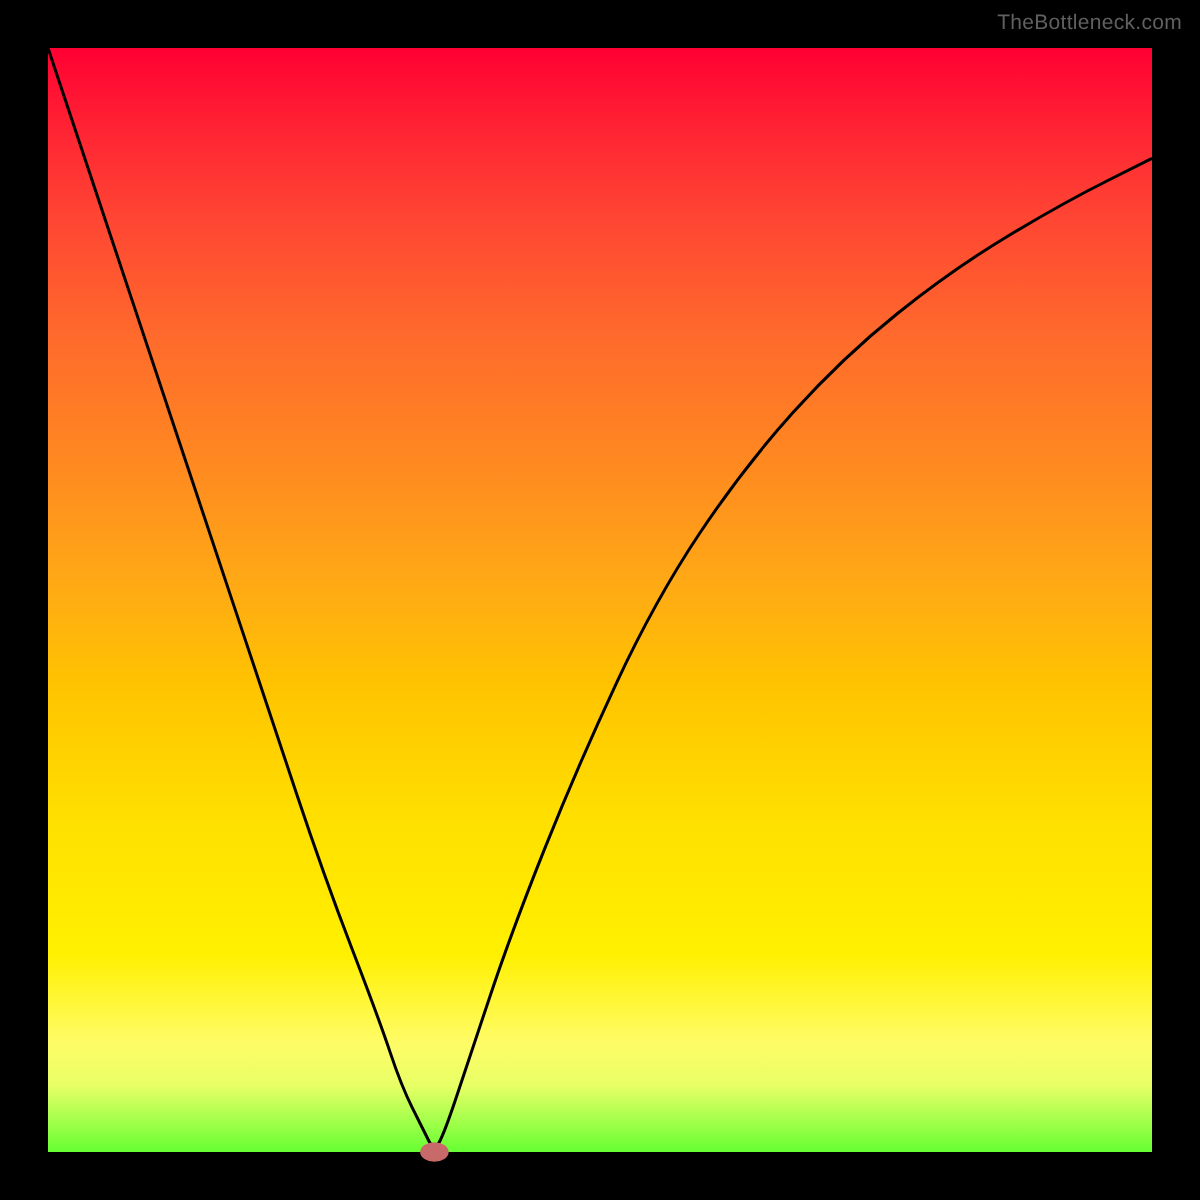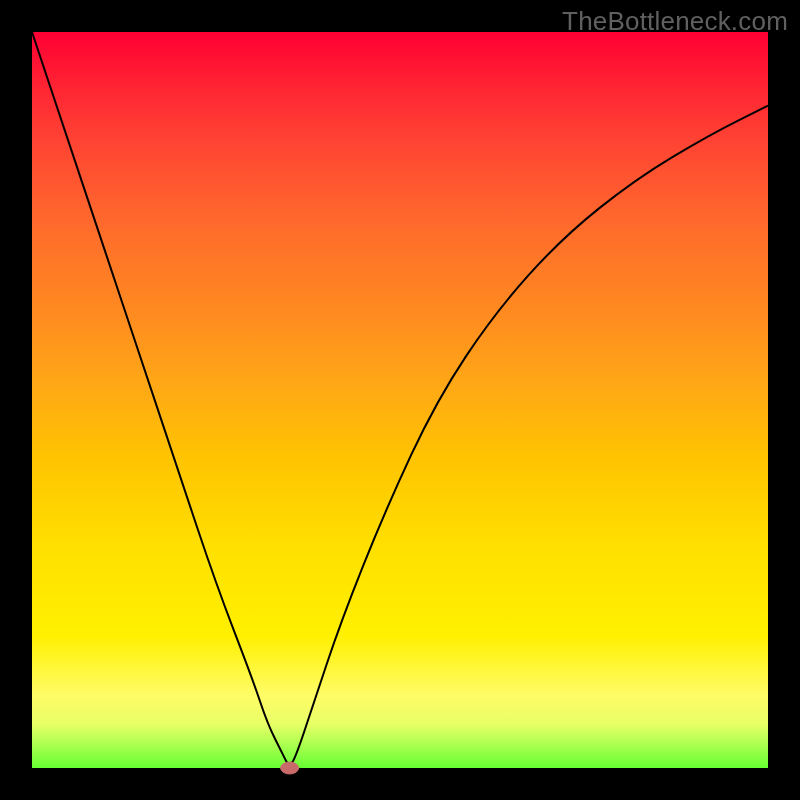--- a/index.html
+++ b/index.html
@@ -54,21 +54,21 @@
     fill: none;
   }
   .min-dot {
     fill: #c96a6a;
     stroke: #c96a6a;
   }
   .watermark {
     position: absolute;
     top: 6px;
     right: 12px;
-    font-size: 26px;
+    font-size: 14px;
     font-weight: 500;
     color: #606060;
     letter-spacing: 0.2px;
   }
 </style>
 </head>
 <body>
 
 <div class="frame">
 

